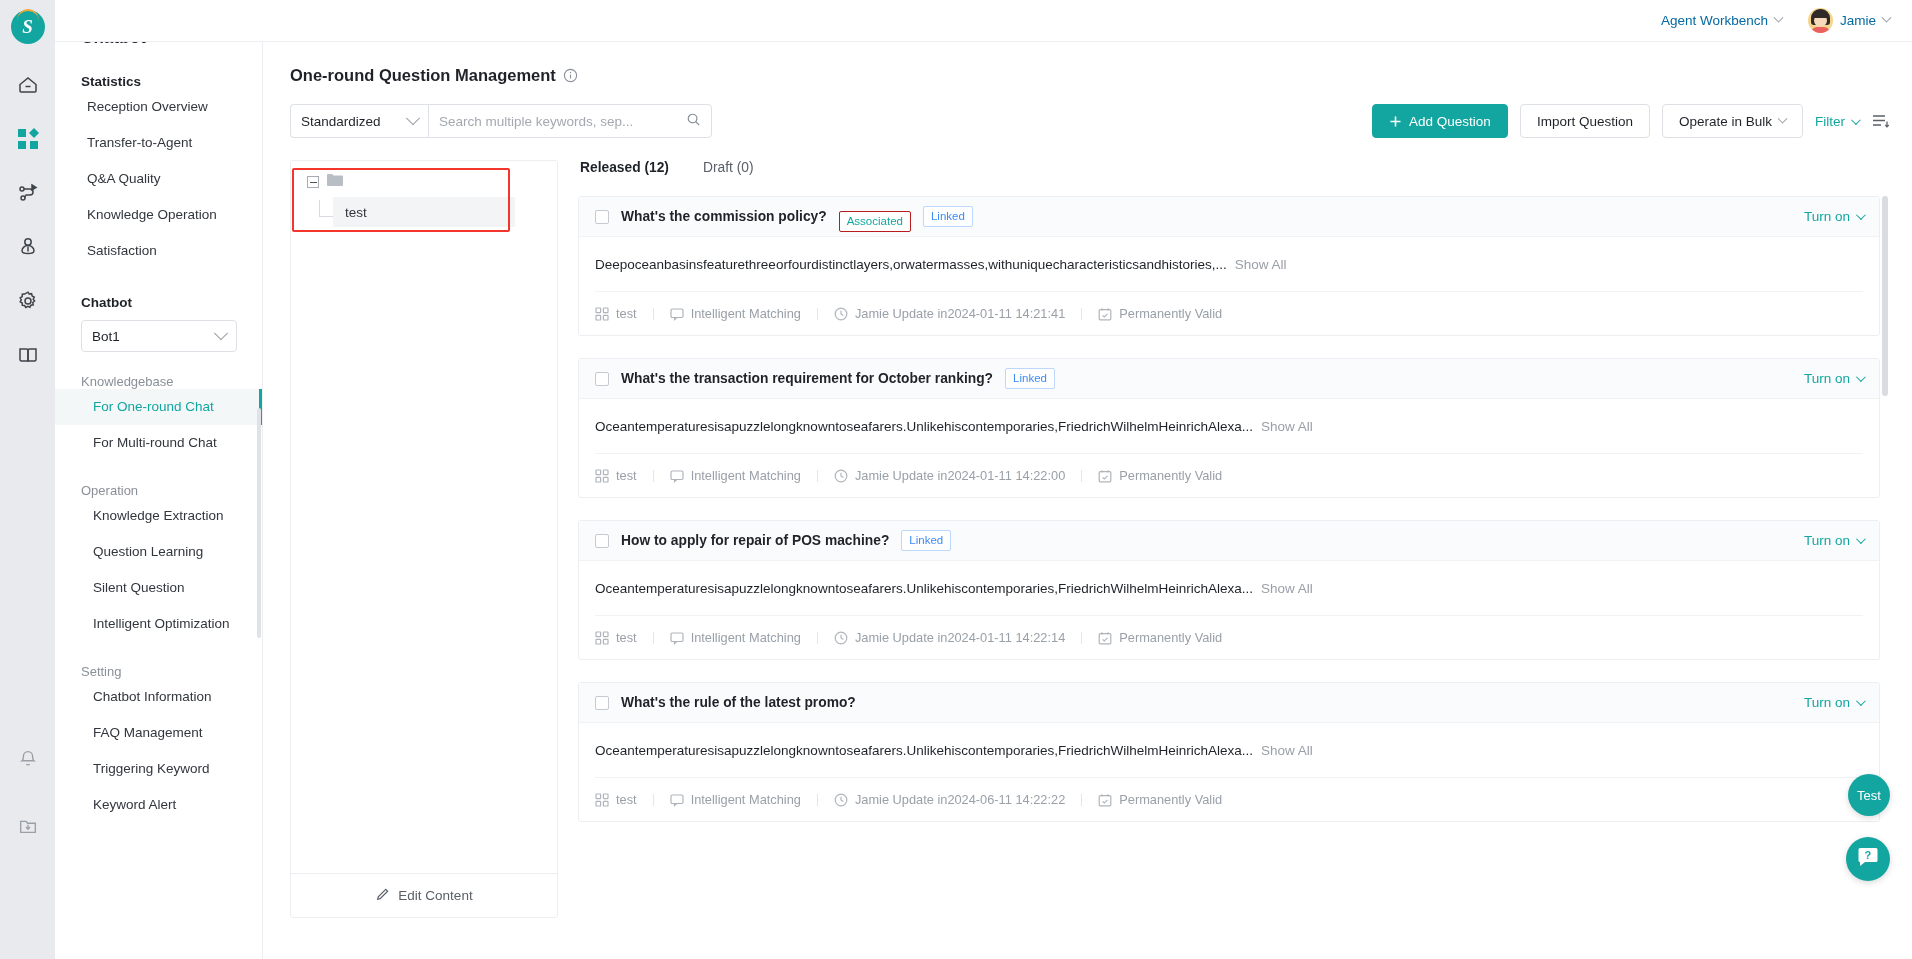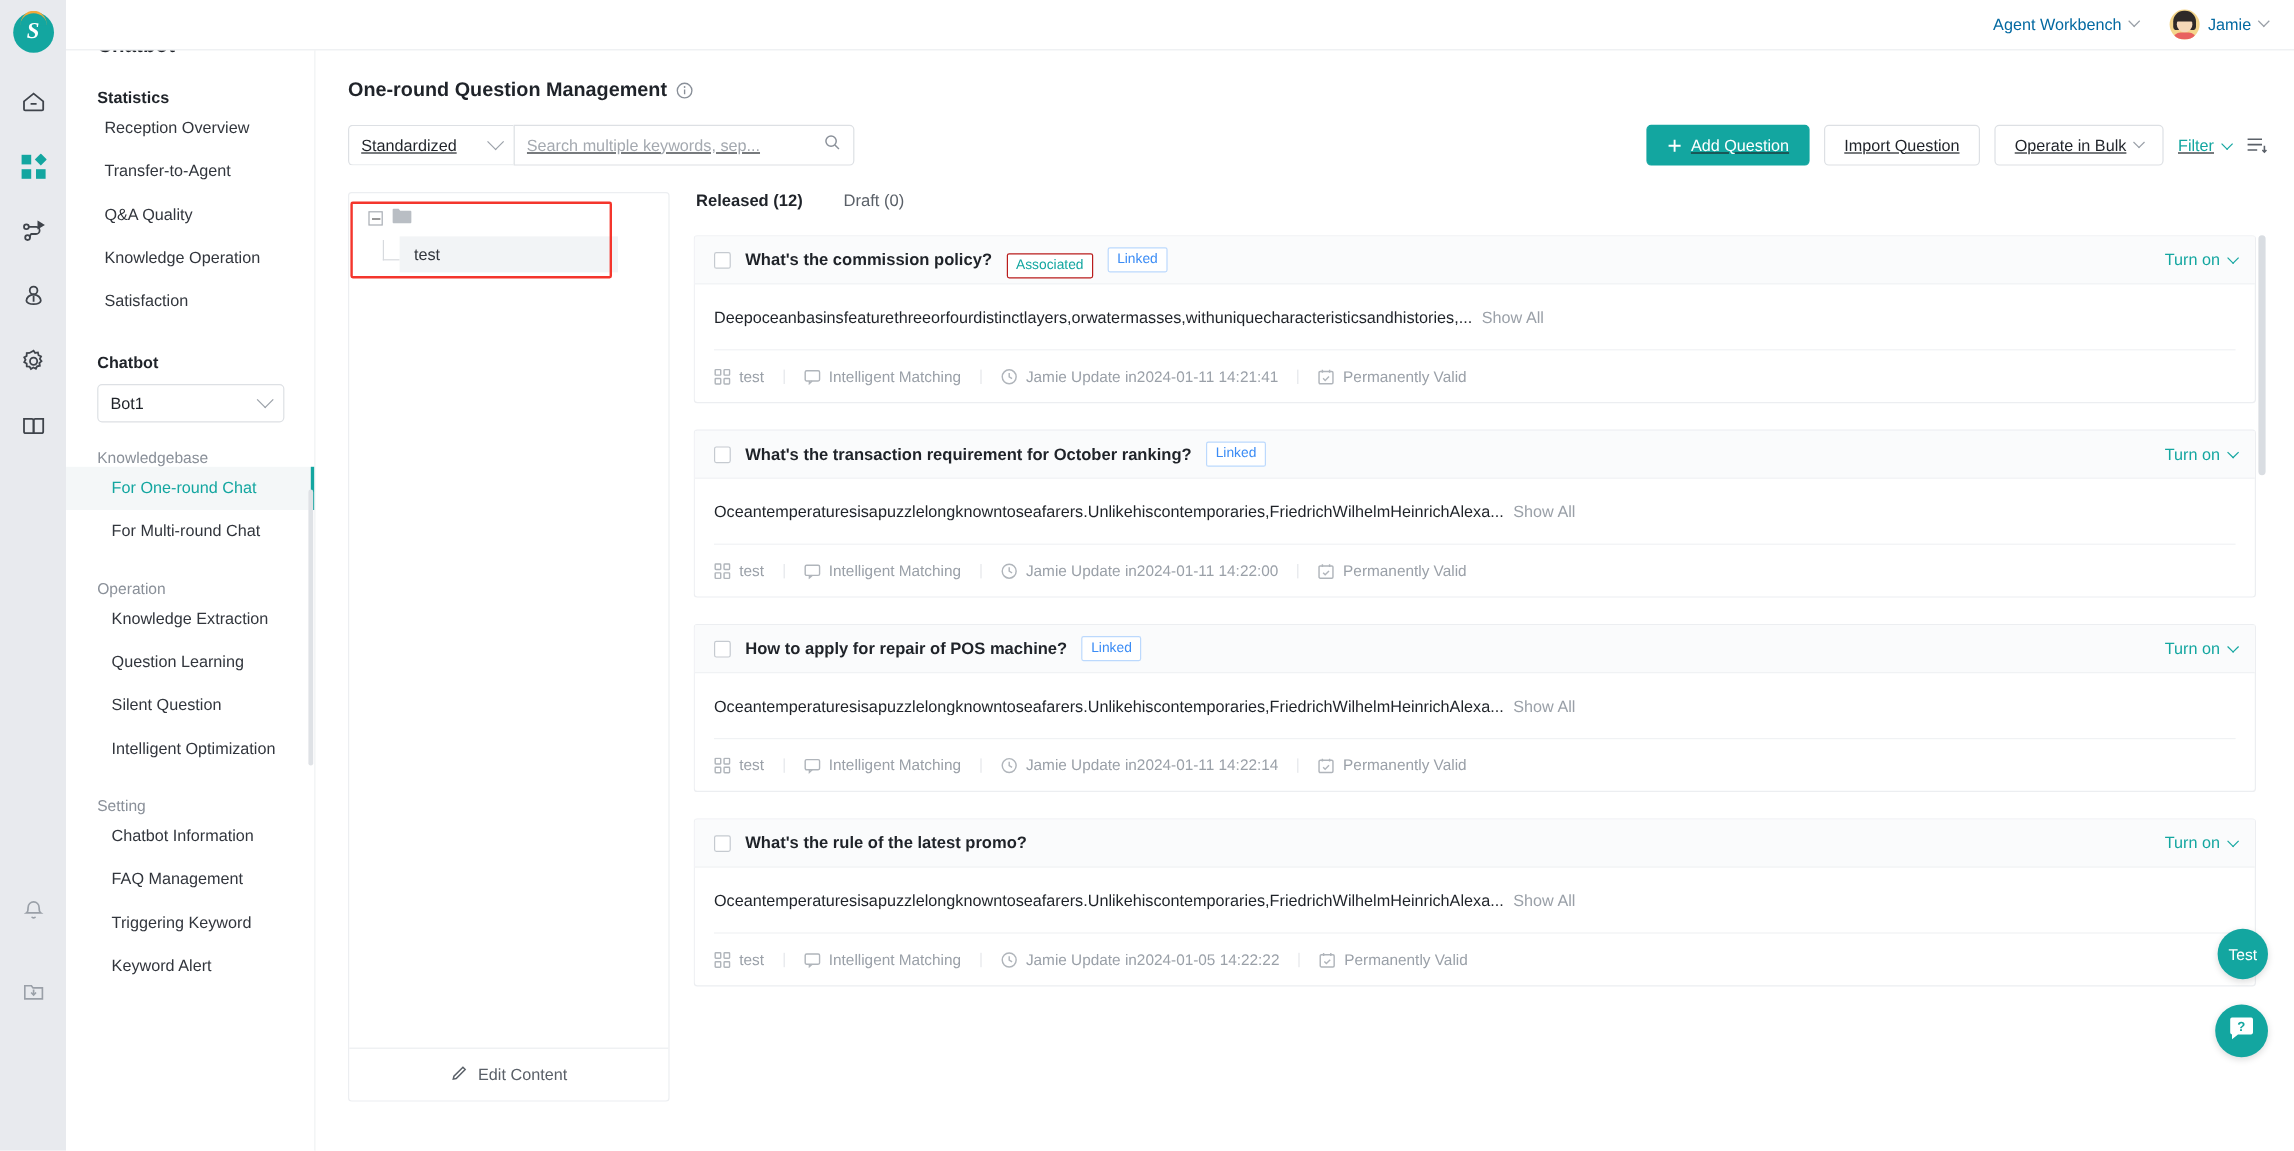--- a/index.html
+++ b/index.html
@@ -77,21 +77,21 @@
   .avatar .face { position: absolute; left: 6px; top: 6px; width: 13px; height: 13px; background: #f6d9b8; border-radius: 50%; }
   .avatar .bangs { position: absolute; left: 4px; top: 3px; width: 17px; height: 7px; background: #2f2a28; border-radius: 9px 9px 0 0; }
   .avatar .body { position: absolute; left: 3px; bottom: 0; width: 19px; height: 6px; background: #e8615f; border-radius: 8px 8px 0 0; }
 
   
   .main { flex: 1; height: 959px; padding-top: 42px; position: relative; background: #fff; }
   .page-head { padding: 24px 0 0 27px; display: flex; align-items: center; gap: 7px; }
   .page-title { font-size: 16.5px; font-weight: bold; }
   .info-ico { width: 15px; height: 15px; }
 
-  .toolbar { display: flex; align-items: center; padding: 19px 22px 0 27px; text-decoration: underline; }
+  .toolbar { display: flex; align-items: center; padding: 19px 22px 0 27px; }
   .search-group { display: flex; height: 34px; }
   .sel-box {
     width: 138px; border: 1px solid #dde0e4; border-right: none; border-radius: 4px 0 0 4px;
     display: flex; align-items: center; justify-content: space-between; padding: 0 10px;
     font-size: 13.5px; background: #fff; cursor: pointer;
   }
   .search-box {
     width: 284px; border: 1px solid #dde0e4; border-radius: 0 4px 4px 0;
     display: flex; align-items: center; padding: 0 10px; background: #fff;
   }
@@ -643,21 +643,21 @@
                   <span>Intelligent Matching</span>
                 </span>
                 <span class="meta-sep"></span>
                 <span class="meta-item">
                   <span class="meta-ico">
                     <svg width="14" height="14" viewBox="0 0 14 14" fill="none" stroke="#b0b5bb" stroke-width="1.2">
                       <circle cx="7" cy="7" r="5.8"></circle>
                         <path d="M7 3.8V7l2.4 1.5"></path>
                     </svg>
                   </span>
-                  <span>Jamie  Update in2024-01-05 14:22:22</span>
+                  <span>Jamie  Update in2024-06-11 14:22:22</span>
                 </span>
                 <span class="meta-sep"></span>
                 <span class="meta-item">
                   <span class="meta-ico">
                     <svg width="14" height="14" viewBox="0 0 14 14" fill="none" stroke="#b0b5bb" stroke-width="1.2">
                       <rect x="1.2" y="2.6" width="11.6" height="10.2" rx="1"></rect>
                         <path d="M4 1.2v2.4M10 1.2v2.4"></path>
                         <path d="M4.6 8.3 6.3 10l3.2-3.2"></path>
                     </svg>
                   </span>

